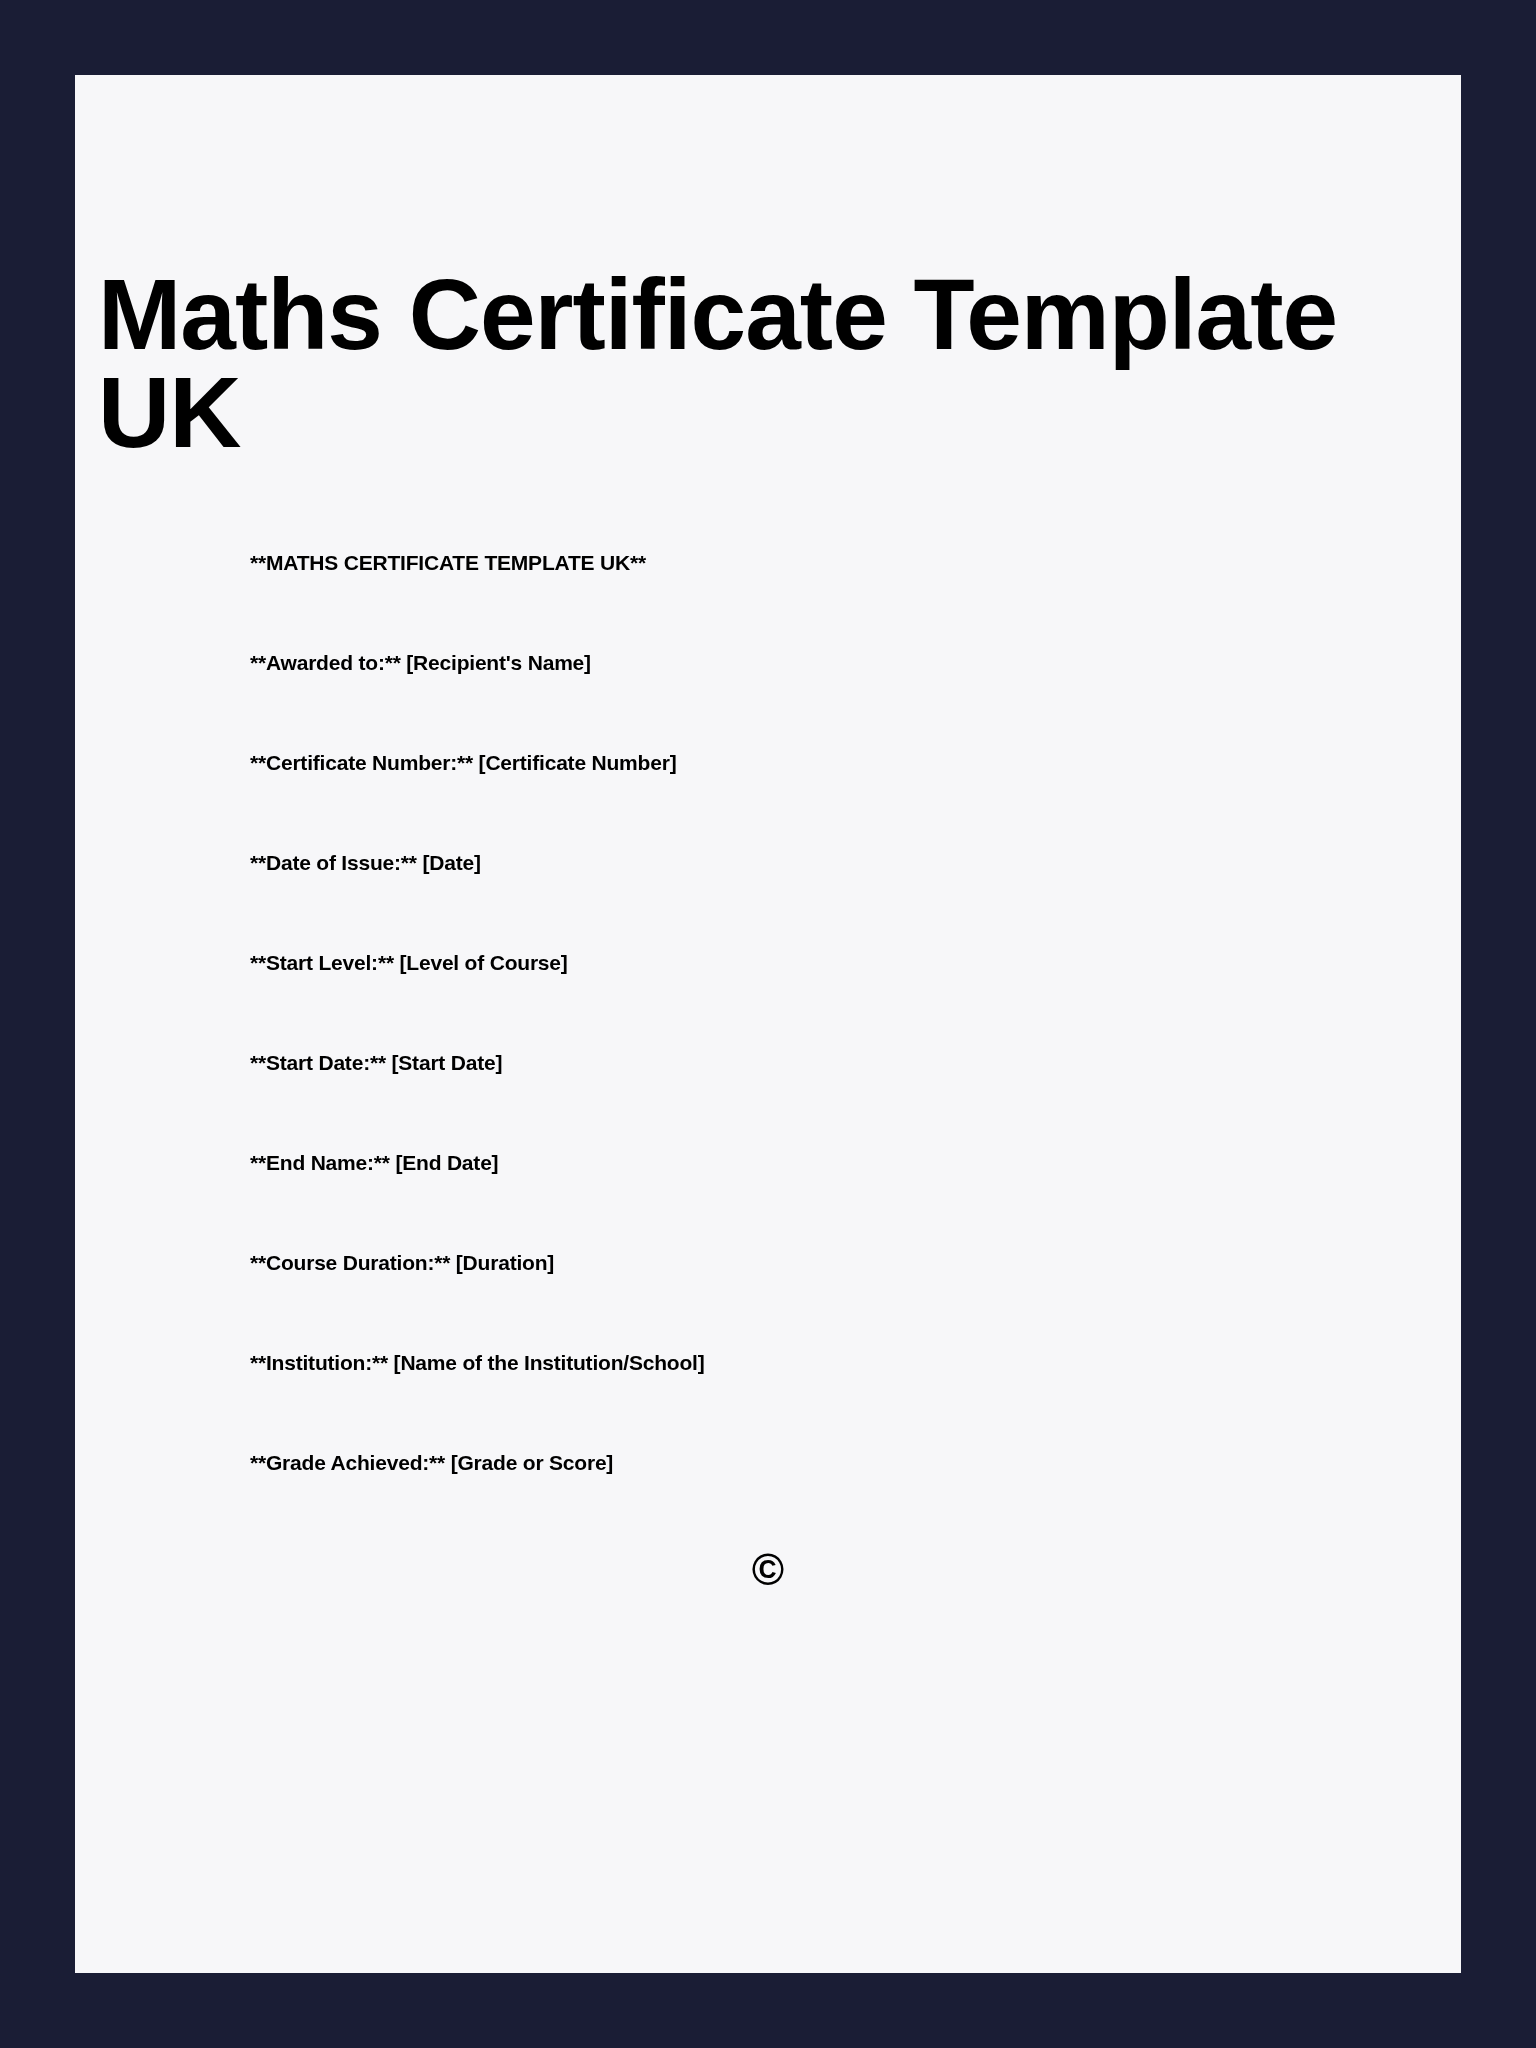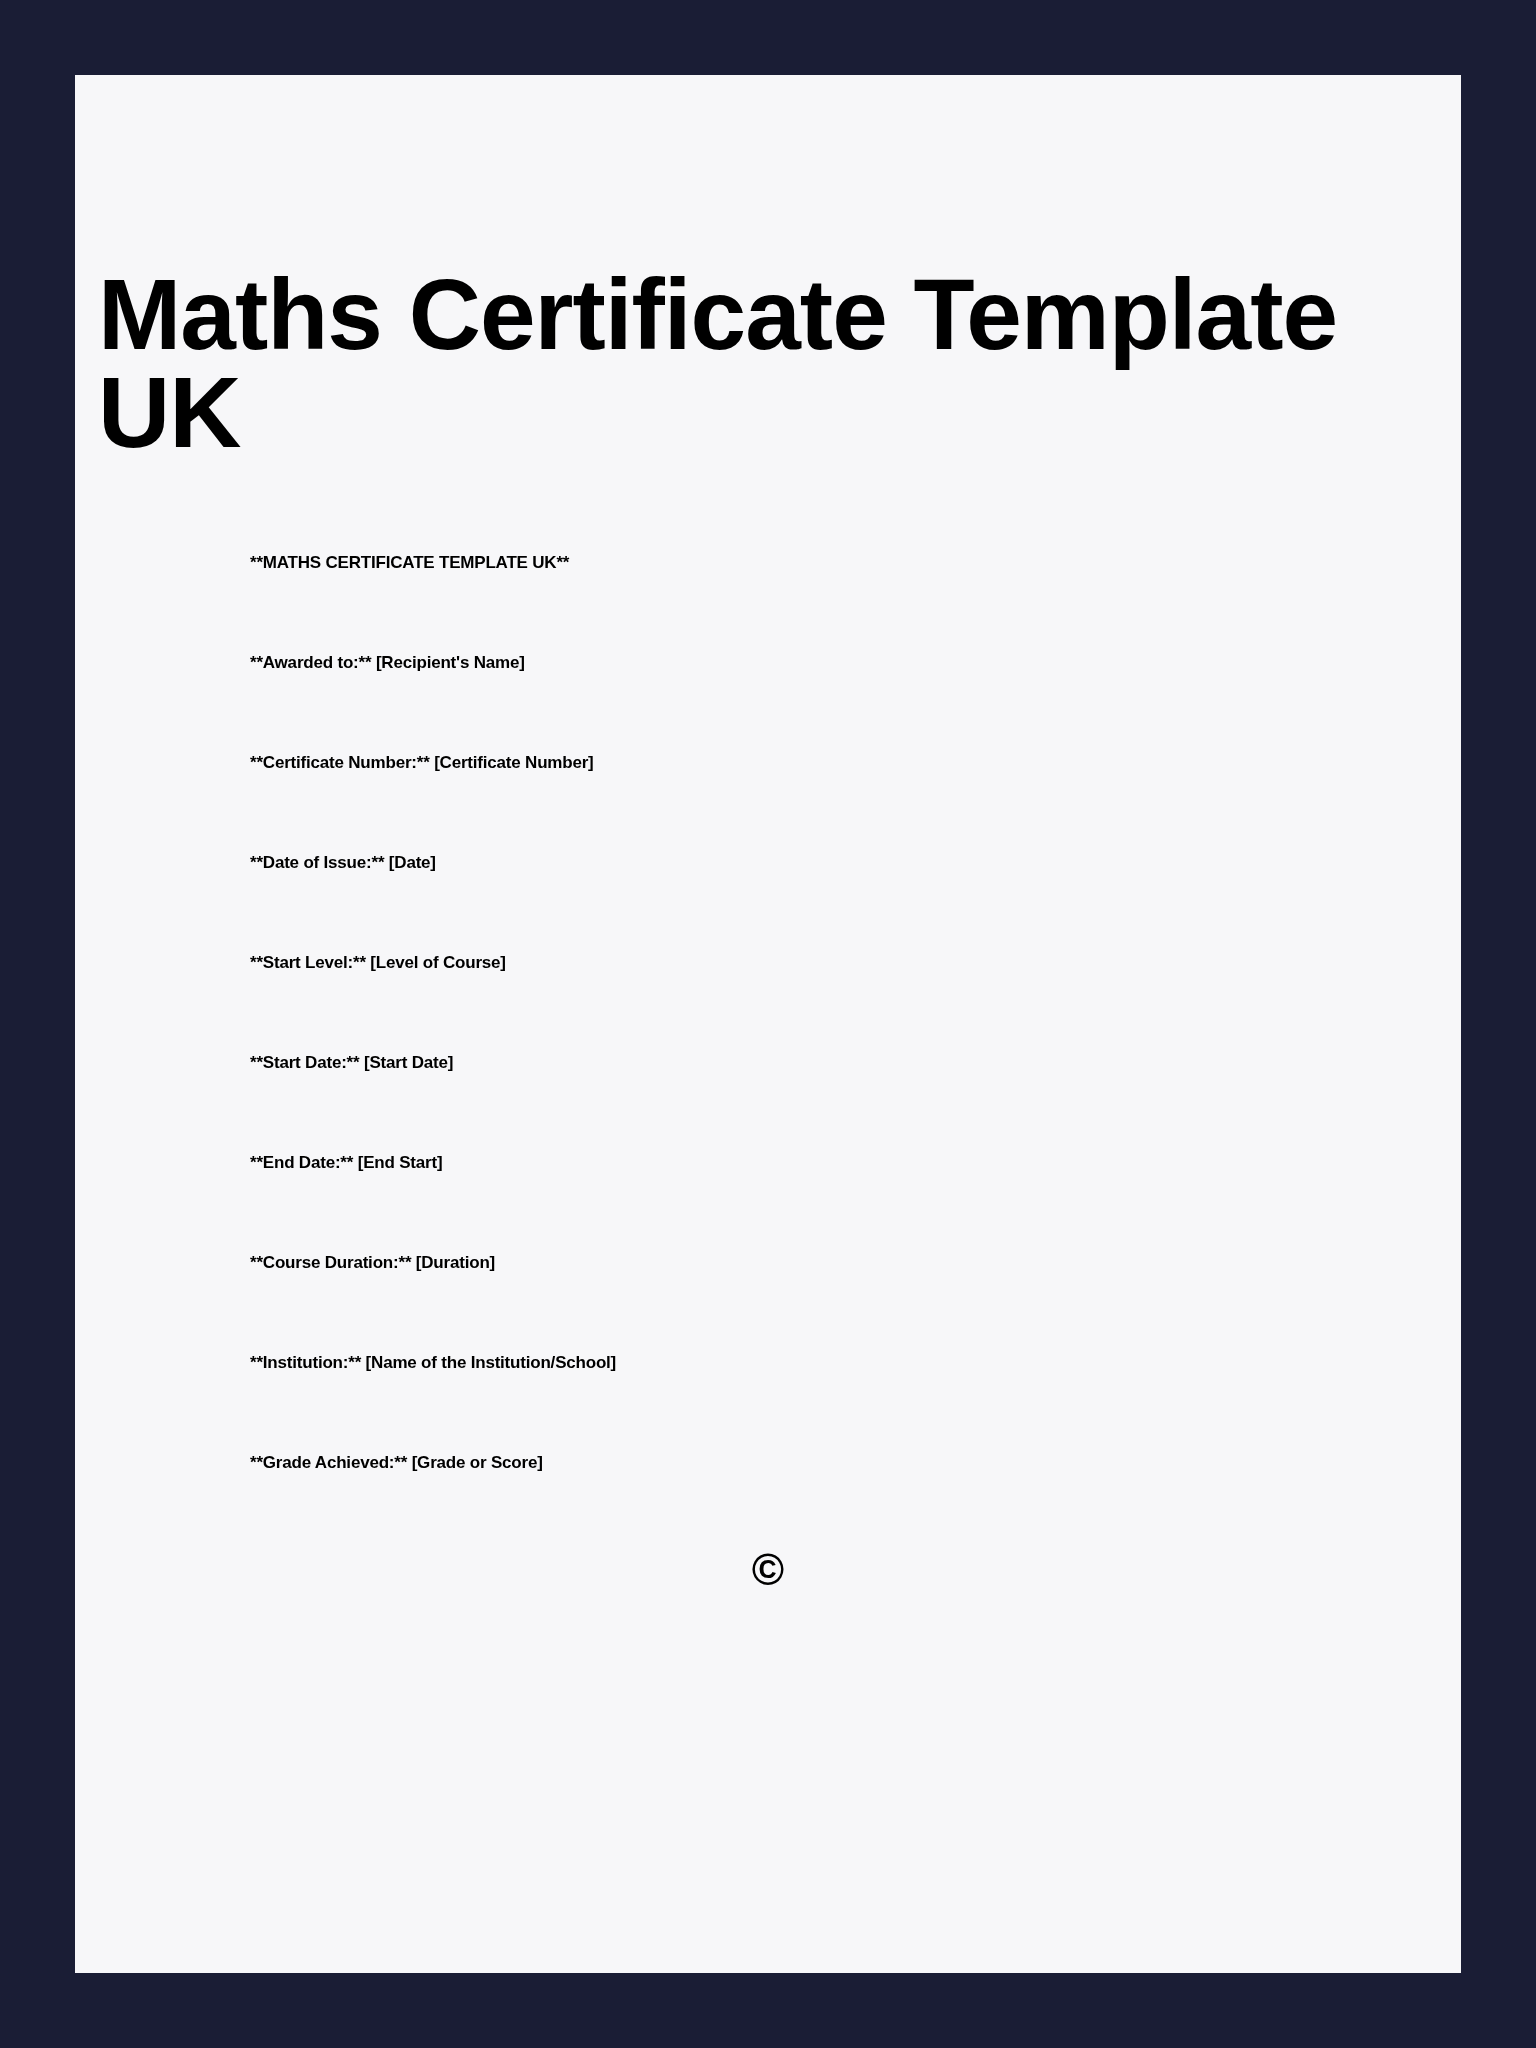--- a/index.html
+++ b/index.html
@@ -29,21 +29,21 @@
     line-height: 98px;
     font-weight: bold;
     letter-spacing: -1px;
     color: #000000;
   }
   .doc-body {
     margin: 84px 155px 0 175px;
   }
   .doc-body p {
     margin: 0 0 65px 0;
-    font-size: 17px;
+    font-size: 21px;
     line-height: 35px;
     font-weight: bold;
     letter-spacing: -0.2px;
     color: #000000;
   }
   .footer {
     margin-top: 23px;
     text-align: center;
     font-size: 44px;
     line-height: 50px;
@@ -58,21 +58,21 @@
 
   <h1 class="title">Maths Certificate Template UK</h1>
 
   <div class="doc-body">
     <p>**MATHS CERTIFICATE TEMPLATE UK**</p>
     <p>**Awarded to:** [Recipient's Name]</p>
     <p>**Certificate Number:** [Certificate Number]</p>
     <p>**Date of Issue:** [Date]</p>
     <p>**Start Level:** [Level of Course]</p>
     <p>**Start Date:** [Start Date]</p>
-    <p>**End Date:** [End Start]</p>
+    <p>**End Name:** [End Date]</p>
     <p>**Course Duration:** [Duration]</p>
     <p>**Institution:** [Name of the Institution/School]</p>
     <p>**Grade Achieved:** [Grade or Score]</p>
   </div>
 
   <div class="footer">©</div>
 
 </div>
 
 </body></html>

